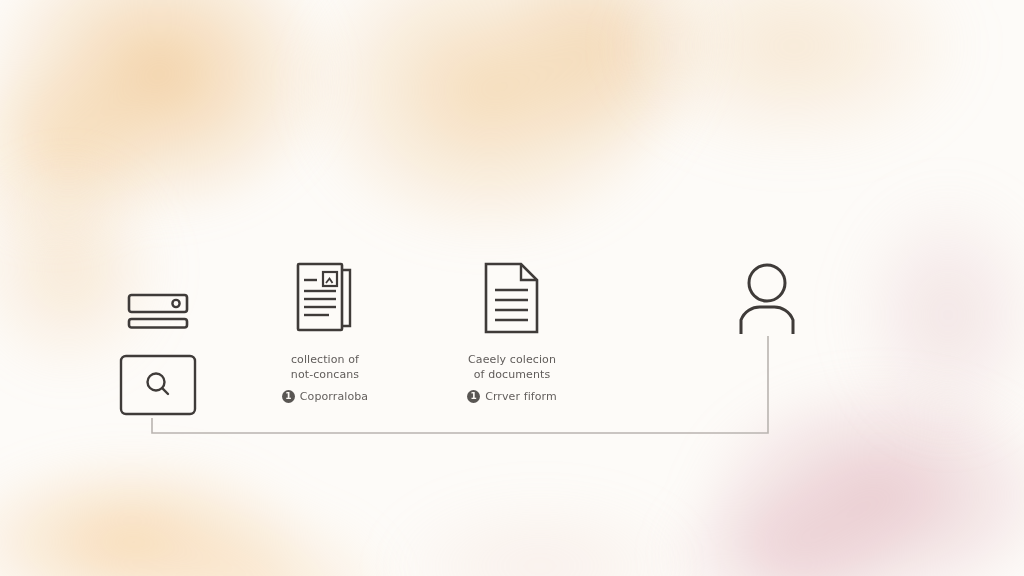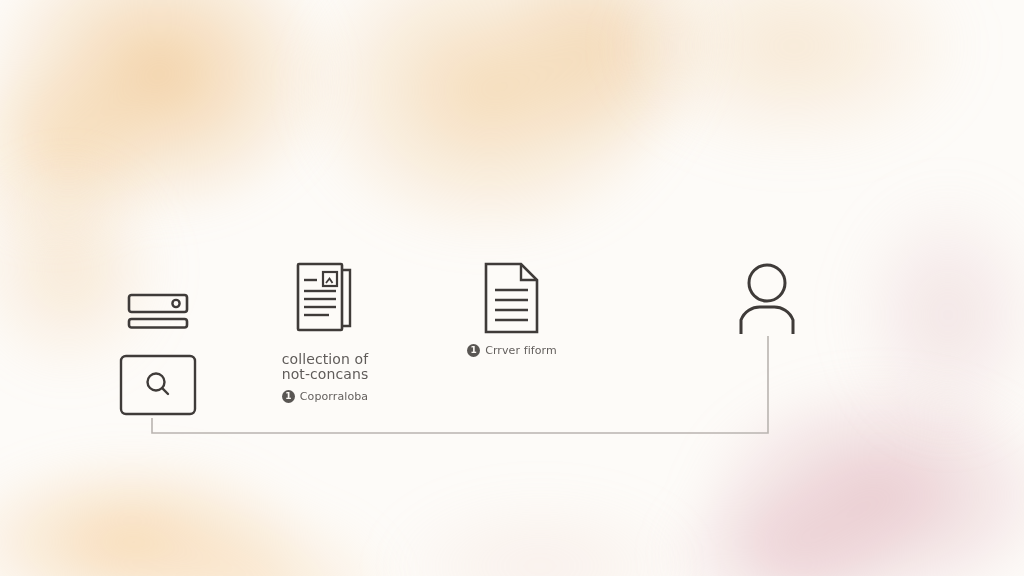--- a/index.html
+++ b/index.html
@@ -119,21 +119,21 @@
   }
   .icon-slot {
     display: flex;
     align-items: flex-end;
     justify-content: center;
   }
   .node-caption {
     margin-top: 16px;
     text-align: center;
     color: #4a4644;
-    font-size: 14px;
+    font-size: 11px;
     line-height: 15px;
     letter-spacing: 0.1px;
     white-space: pre-line;
     opacity: 0.88;
   }
   .node-meta {
     margin-top: 8px;
     display: flex;
     align-items: center;
     justify-content: center;
@@ -234,20 +234,22 @@
     <div class="icon-slot">
       <svg class="glyph" width="58" height="74" viewBox="0 0 58 74">
         <path d="M3 2 L38 2 L54 18 L54 70 L3 70 Z" fill="#fdfbf8" stroke="#3f3b39" stroke-width="2.6" stroke-linejoin="miter"></path>
         <path d="M38 2 L38 18 L54 18" fill="none" stroke="#3f3b39" stroke-width="2.4" stroke-linejoin="miter"></path>
         <line x1="12" y1="28" x2="45" y2="28" stroke="#3f3b39" stroke-width="2.6"></line>
         <line x1="12" y1="38" x2="45" y2="38" stroke="#3f3b39" stroke-width="2.6"></line>
         <line x1="12" y1="48" x2="45" y2="48" stroke="#3f3b39" stroke-width="2.6"></line>
         <line x1="12" y1="58" x2="45" y2="58" stroke="#3f3b39" stroke-width="2.6"></line>
       </svg>
     </div>
+    <div class="node-caption">Caeely colecion
+of documents</div>
     <div class="node-meta">
       <span class="meta-badge">1</span>
       <span>Crrver fiform</span>
     </div>
   </div>
 
   <div class="node" id="node-user">
     <div class="icon-slot">
       <svg class="glyph" width="62" height="74" viewBox="0 0 62 74">
         <circle cx="31" cy="21" r="18" fill="none" stroke="#3f3b39" stroke-width="3"></circle>

